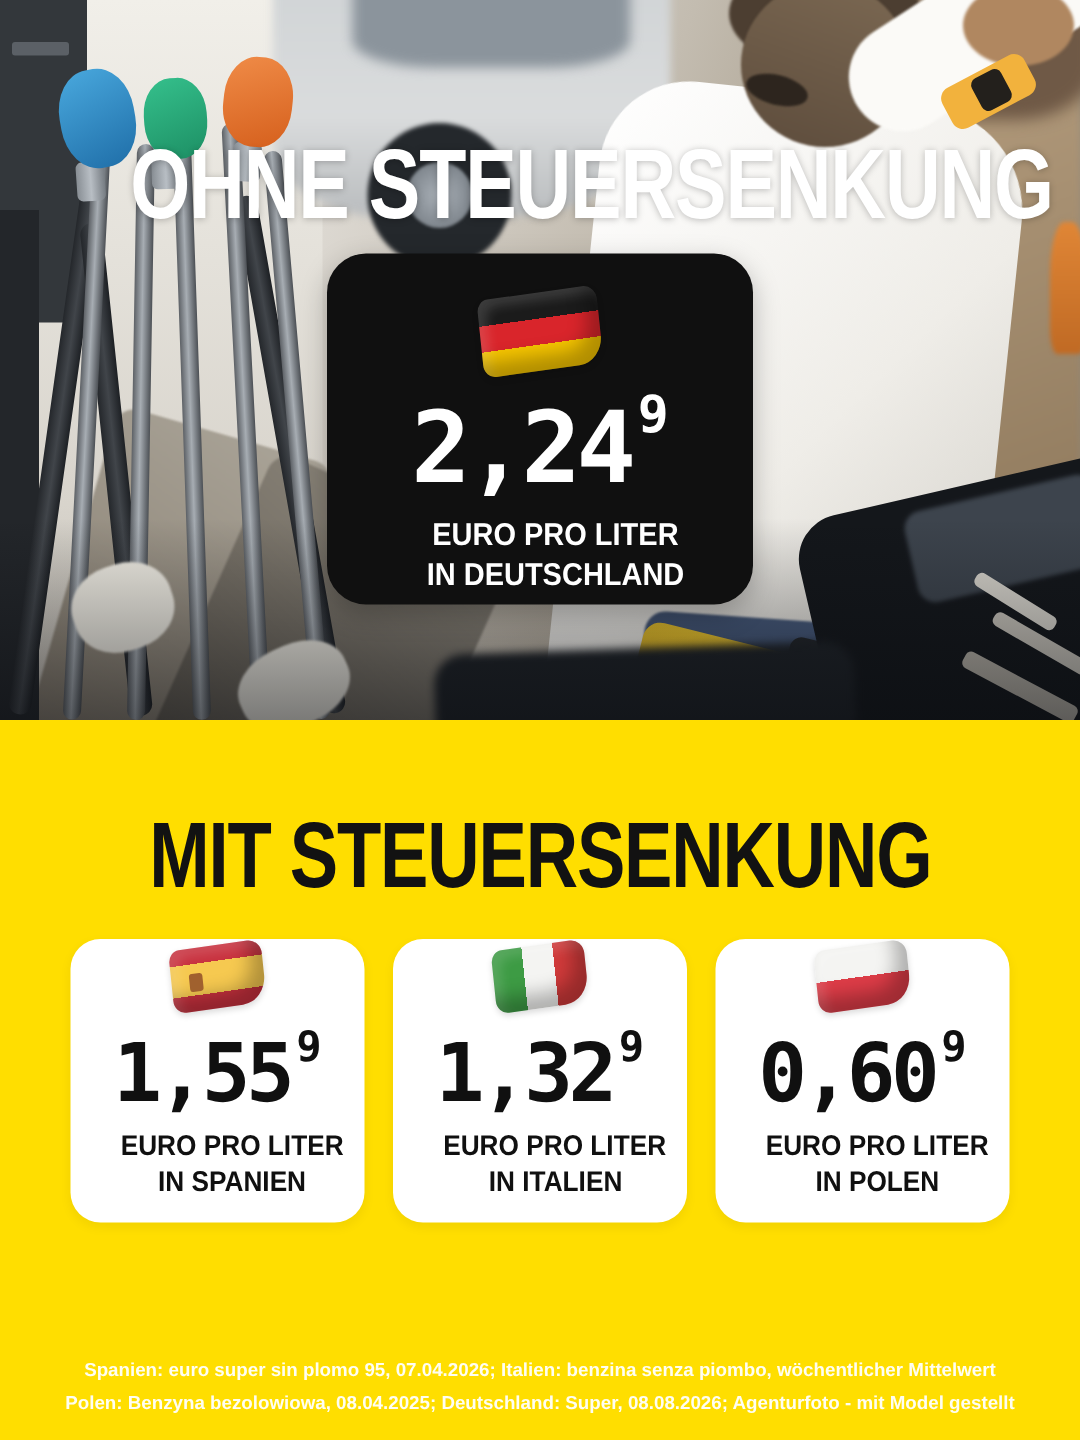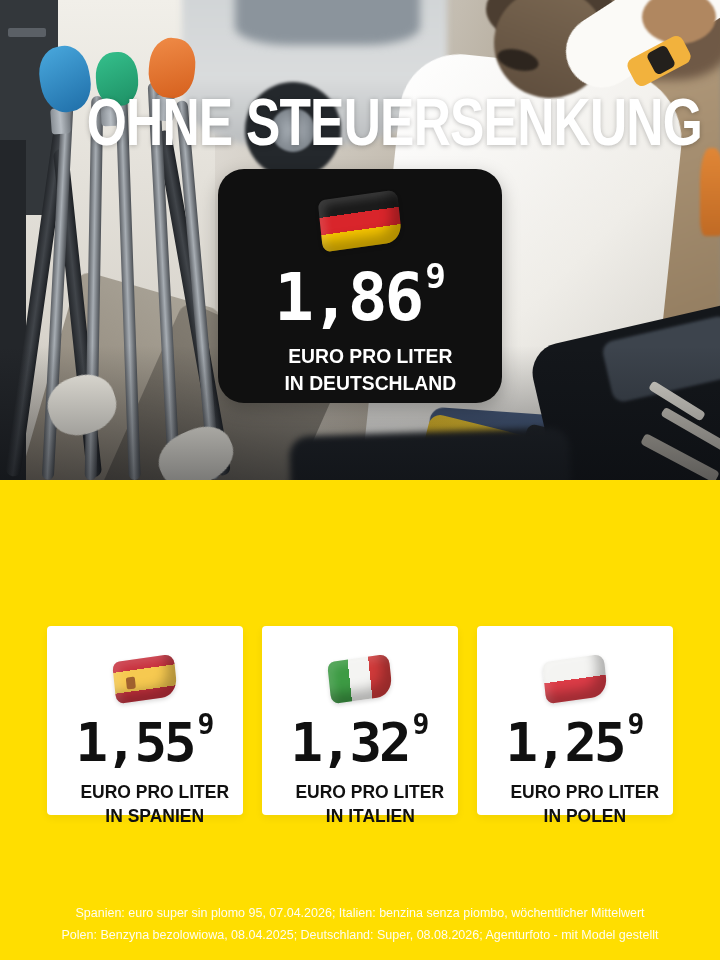--- a/index.html
+++ b/index.html
@@ -67,21 +67,21 @@
   .ground-dark{left:290px;top:432px;width:280px;height:70px;background:#1e2227;border-radius:20px;transform:rotate(-2deg);filter:blur(3px);}
   .photo-vignette{left:0;top:0;width:720px;height:480px;background:linear-gradient(180deg,rgba(0,0,0,0) 72%,rgba(8,10,14,.5) 100%);}
   
   .headline{position:absolute;left:0;width:720px;text-align:center;font-weight:800;z-index:5;white-space:nowrap;}
   .headline>span{display:inline-block;transform:scaleX(.78);letter-spacing:-1px;}
   .headline-top{top:84px;font-size:66px;color:#fff;text-shadow:0 1px 6px rgba(0,0,0,.25);}
   .headline-bottom{top:535px;font-size:62px;color:#121212;}
   
   .price-card{position:absolute;z-index:6;text-align:center;box-sizing:border-box;}
   .card-black{left:218px;top:169px;width:284px;height:234px;background:#101010;border-radius:26px;padding-top:26px;box-shadow:0 6px 18px rgba(0,0,0,.25);}
-  .card-white{position:relative;width:224px;height:189px;background:#fff;border-radius:4px;padding-top:32px;box-shadow:0 3px 8px rgba(0,0,0,.06);}
+  .card-white{position:relative;width:224px;height:189px;background:#fff;border-radius:20px;padding-top:4px;box-shadow:0 3px 8px rgba(0,0,0,.06);}
   .cards-row{position:absolute;left:47px;top:626px;width:626px;display:flex;gap:19px;z-index:5;}
   .flag{position:relative;display:inline-block;border-radius:7px 9px 16px 8px/8px 10px 18px 9px;transform:rotate(-6deg) skewY(-2deg);
     box-shadow:inset -8px -10px 12px rgba(0,0,0,.28), inset 5px 5px 8px rgba(255,255,255,.15), 0 2px 4px rgba(0,0,0,.15);}
   .flag-lg{width:80px;height:52px;}
   .flag-sm{width:62px;height:42px;}
   .flag-de{background:linear-gradient(180deg,#1b1b1b 33.3%,#d9252b 33.3% 66.6%,#f6c500 66.6%);}
   .flag-es{background:linear-gradient(180deg,#c8313e 25%,#f6c950 25% 75%,#c8313e 75%);}
   .flag-es .emblem{position:absolute;left:20%;top:40%;width:9px;height:12px;background:#a0612e;border-radius:2px;}
   .flag-it{background:linear-gradient(90deg,#3d9b44 33.3%,#f4f4f2 33.3% 66.6%,#d03a3a 66.6%);}
   .flag-pl{background:linear-gradient(180deg,#f4f4f2 50%,#dd3c47 50%);}
@@ -89,21 +89,21 @@
   .price .sup{display:inline-block;font-size:52%;vertical-align:top;position:relative;top:-.18em;margin-left:4px;letter-spacing:0;}
   .card-black .price{color:#fff;font-size:66px;margin-top:14px;}
   .card-white .price{color:#101010;font-size:54px;margin-top:12px;}
   .card-label{font-weight:700;line-height:1.28;margin-left:20px;}
   .card-label>span{display:inline-block;transform:scaleX(.92);white-space:nowrap;}
   .card-black .card-label{color:#fff;font-size:21px;margin-top:12px;}
   .card-white .card-label{color:#101010;font-size:19px;margin-top:10px;}
   
   .yellow{position:absolute;left:0;top:480px;width:720px;height:480px;background:#FFDE00;}
   .footer{position:absolute;left:0;top:903px;width:720px;text-align:center;z-index:5;
-    color:rgba(255,255,255,.95);font-size:12.5px;line-height:1.75;font-weight:400;}
+    color:rgba(255,255,255,.95);font-size:12.5px;line-height:1.75;font-weight:700;}
   .footer p{margin:0;}
 </style>
 </head>
 <body>
 
 <div class="poster">
 
   <div class="photo">
     <div class="wall-left"></div>
     <div class="pavement"></div>
@@ -154,30 +154,33 @@
     <div class="photo-vignette"></div>
   </div>
 
   <div class="headline headline-top">
     <span>OHNE STEUERSENKUNG</span>
   </div>
 
   <div class="price-card card-black">
     <div class="flag flag-lg flag-de"></div>
     <div class="price">
-      <span>1,86</span><span class="sup">9</span>
+      <span>2,24</span><span class="sup">9</span>
     </div>
     <div class="card-label">
       <span>EURO PRO LITER</span><br>
       <span>IN DEUTSCHLAND</span>
     </div>
   </div>
 
   <div class="yellow"></div>
 
+  <div class="headline headline-bottom">
+    <span>MIT STEUERSENKUNG</span>
+  </div>
 
   <div class="cards-row">
     <div class="price-card card-white">
       <div class="flag flag-sm flag-es"><div class="emblem"></div></div>
       <div class="price">
         <span>1,55</span><span class="sup">9</span>
       </div>
       <div class="card-label">
         <span>EURO PRO LITER</span><br>
         <span>IN SPANIEN</span>
@@ -189,21 +192,21 @@
         <span>1,32</span><span class="sup">9</span>
       </div>
       <div class="card-label">
         <span>EURO PRO LITER</span><br>
         <span>IN ITALIEN</span>
       </div>
     </div>
     <div class="price-card card-white">
       <div class="flag flag-sm flag-pl"></div>
       <div class="price">
-        <span>1,25</span><span class="sup">9</span>
+        <span>0,60</span><span class="sup">9</span>
       </div>
       <div class="card-label">
         <span>EURO PRO LITER</span><br>
         <span>IN POLEN</span>
       </div>
     </div>
   </div>
 
   <div class="footer">
     <p>Spanien: euro super sin plomo 95, 07.04.2026; Italien: benzina senza piombo, wöchentlicher Mittelwert</p>

